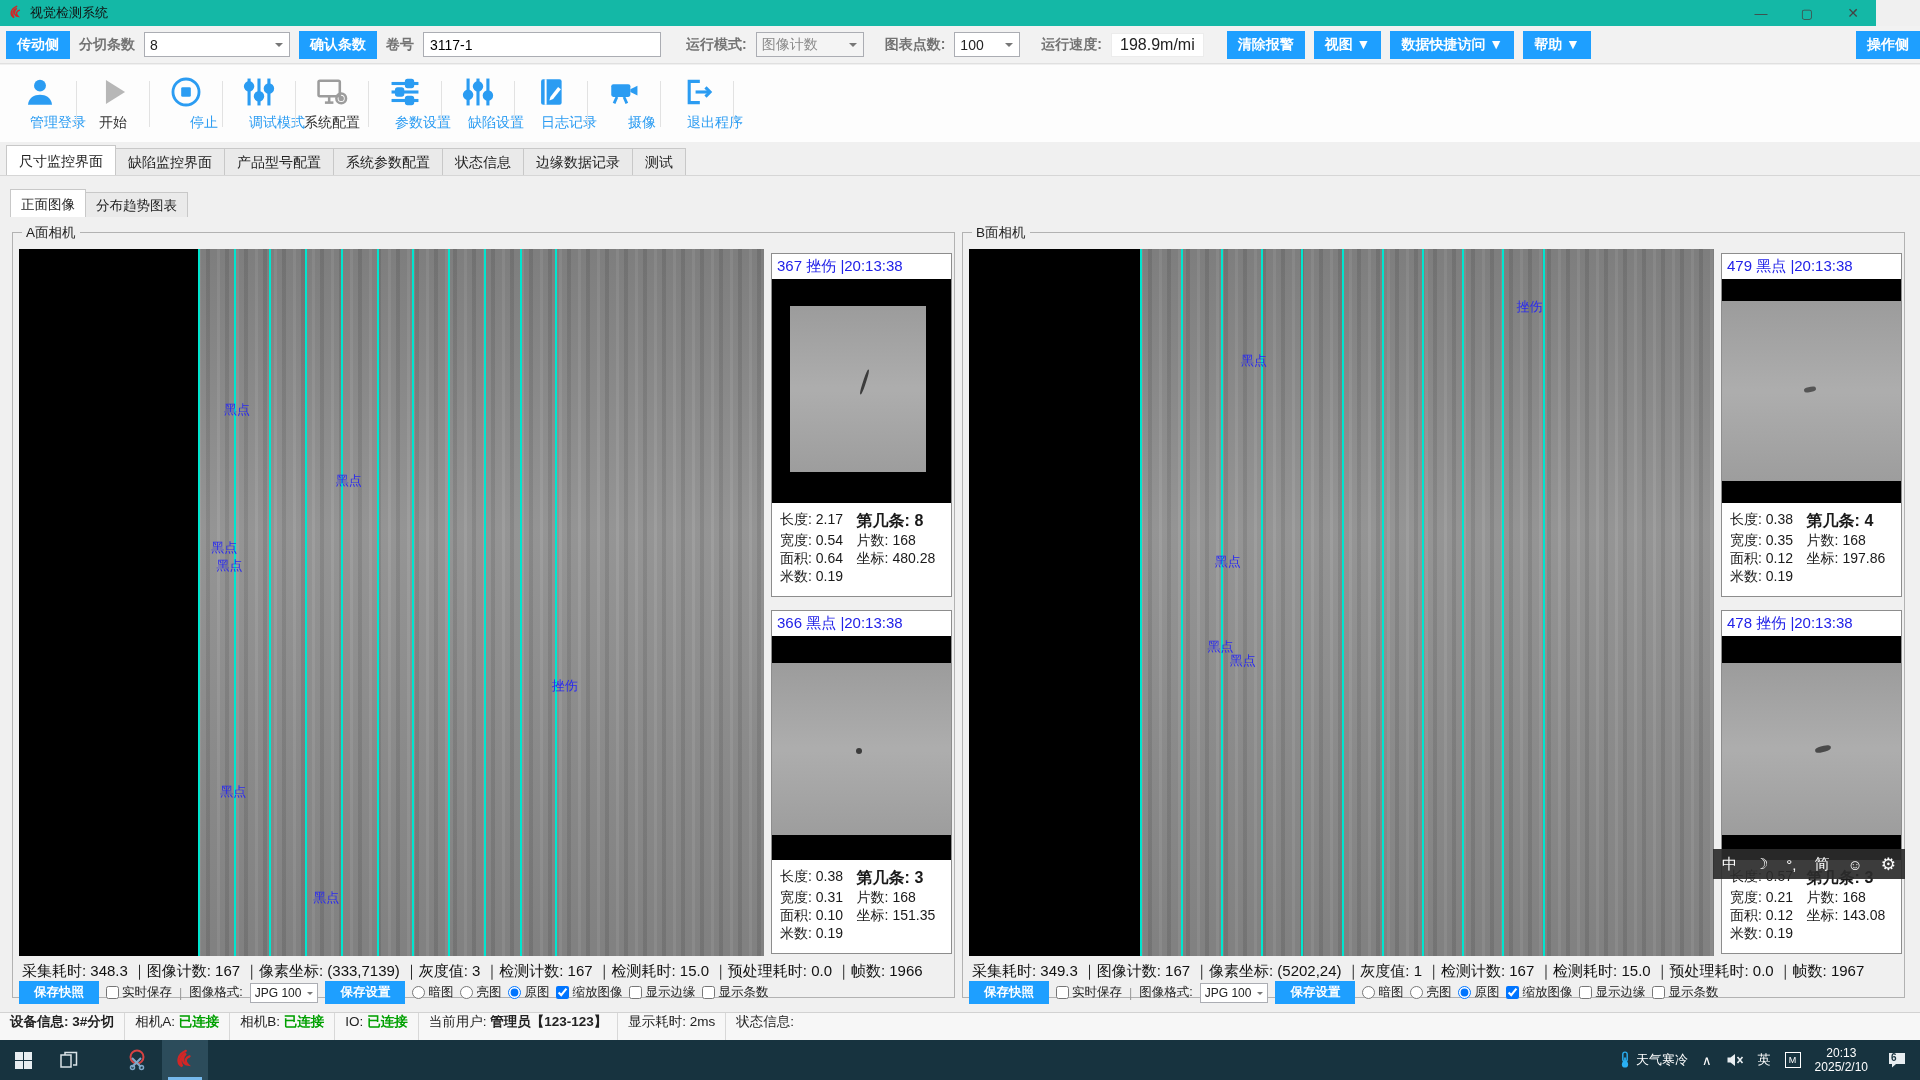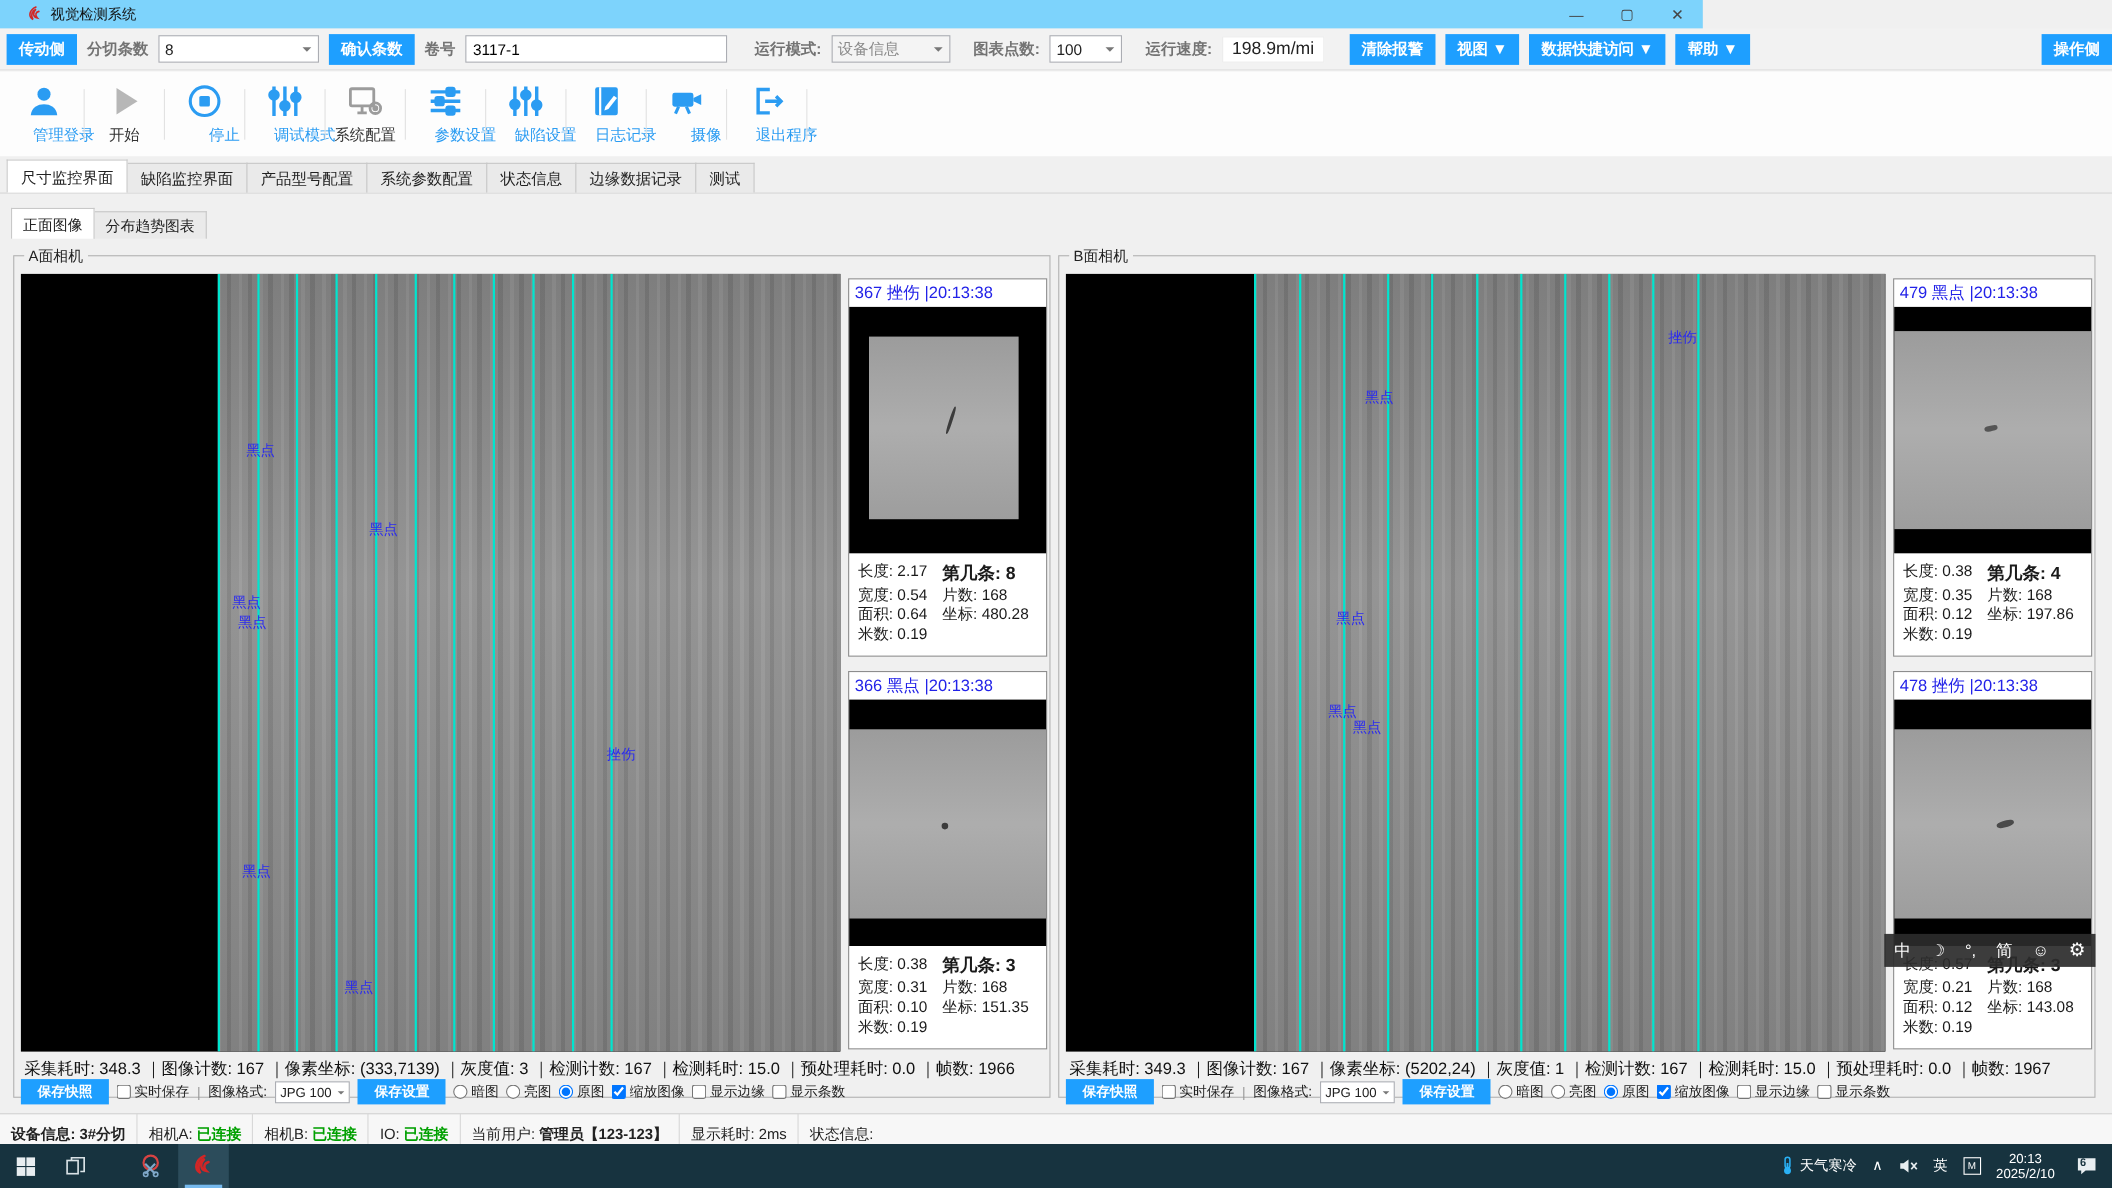--- a/index.html
+++ b/index.html
@@ -1,20 +1,20 @@
 <!DOCTYPE html>
 <html><head>
 <meta charset="utf-8">
 <style>
   * { box-sizing: border-box; margin: 0; padding: 0; }
   html,body { width:1920px; height:1080px; overflow:hidden; }
   body { font-family:"Liberation Sans","DejaVu Sans",sans-serif; background:#f0f0f0; position:relative; font-size:14px; color:#222; }
 
   
-  #titlebar { position:absolute; left:0; top:0; width:1548px; height:26px; background:#7dd3fc; display:flex; align-items:center; padding-left:24px; }
+  #titlebar { position:absolute; left:0; top:0; width:1876px; height:26px; background:#14b8a6; display:flex; align-items:center; padding-left:8px; }
   #titlebar .app-title { font-size:13px; color:#111; margin-left:6px; }
   .win-btns { margin-left:auto; display:flex; height:26px; }
   .win-btn { width:46px; height:26px; display:flex; align-items:center; justify-content:center; font-size:13px; color:#444; }
   .win-btn.close { font-size:14px; }
 
   
   #toolbar { position:absolute; left:0; top:26px; width:1920px; height:38px; background:#f2f2f2; border-bottom:1px solid #e0e0e0; display:flex; align-items:center; gap:9px; padding:0 0 0 6px; }
   .tlabel { font-weight:bold; font-size:14px; color:#737373; white-space:nowrap; }
   .btn-blue { background:#1E9FFF; color:#fff; border:none; font-size:14px; font-weight:bold; padding:5px 11px; white-space:nowrap; cursor:default; }
   .combo { height:25px; border:1px solid #abadb3; background:#fff; display:flex; align-items:center; font-size:14px; padding:0 20px 0 5px; position:relative; white-space:nowrap; }
@@ -72,21 +72,21 @@
   .mini-combo { height:20px; border:1px solid #abadb3; background:#fff; display:flex; align-items:center; font-size:12px; padding:0 16px 0 4px; position:relative; }
   .mini-combo::after { content:""; position:absolute; right:4px; top:8px; border:3.5px solid transparent; border-top-color:#777; }
   .ctl-sep { color:#999; }
   .cam-controls label { display:flex; align-items:center; gap:3px; }
   .cam-controls input { width:13px; height:13px; }
 
   
   #ime-bar { position:absolute; left:1713px; top:849px; width:192px; height:30px; background:rgba(43,43,43,.92); color:#fff; display:flex; align-items:center; justify-content:space-around; font-size:15px; z-index:9; }
 
   
-  #statusbar { position:absolute; left:0; top:1012px; width:1920px; height:28px; background:#f7f7f7; border-top:1px solid #d2d2d2; display:flex; align-items:flex-end; font-size:13.5px; color:#222; }
+  #statusbar { position:absolute; left:0; top:1012px; width:1920px; height:28px; background:#f7f7f7; border-top:1px solid #d2d2d2; display:flex; align-items:flex-start; font-size:13.5px; color:#222; }
   .seg { padding:0 10px; white-space:nowrap; }
   .seg b { font-weight:bold; }
   .vsep { width:1px; height:28px; background:#d8d8d8; }
   .green { color:#00a000; font-weight:bold; }
 
   
   #taskbar { position:absolute; left:0; top:1040px; width:1920px; height:40px; background:#17333f; display:flex; align-items:center; color:#eee; }
   .tb-icon { width:46px; height:40px; display:flex; align-items:center; justify-content:center; position:relative; }
   .tb-icon.active { background:#2c4c5b; }
   .tb-icon.active::after { content:""; position:absolute; left:6px; right:6px; bottom:0; height:3px; background:#76b9ed; }
@@ -121,21 +121,21 @@
   <button class="btn-blue">传动侧</button>
   <span class="tlabel">分切条数</span>
   <div class="combo" style="width:146px;">
       <span>8</span>
     </div>
   <button class="btn-blue">确认条数</button>
   <span class="tlabel">卷号</span>
   <input class="textbox" style="width: 238px;" value="3117-1">
   <span class="tlabel" style="margin-left:16px;">运行模式:</span>
   <div class="combo dim" style="width:108px;">
-      <span>设备信息</span>
+      <span>图像计数</span>
     </div>
   <span class="tlabel" style="margin-left:12px;">图表点数:</span>
   <div class="combo" style="width:66px;">
       <span>100</span>
     </div>
   <span class="tlabel" style="margin-left:12px;">运行速度:</span>
   <span class="readout">198.9m/mi</span>
   <button class="btn-blue" style="margin-left:14px;">清除报警</button>
   <button class="btn-blue">视图 ▼</button>
   <button class="btn-blue">数据快捷访问 ▼</button>

